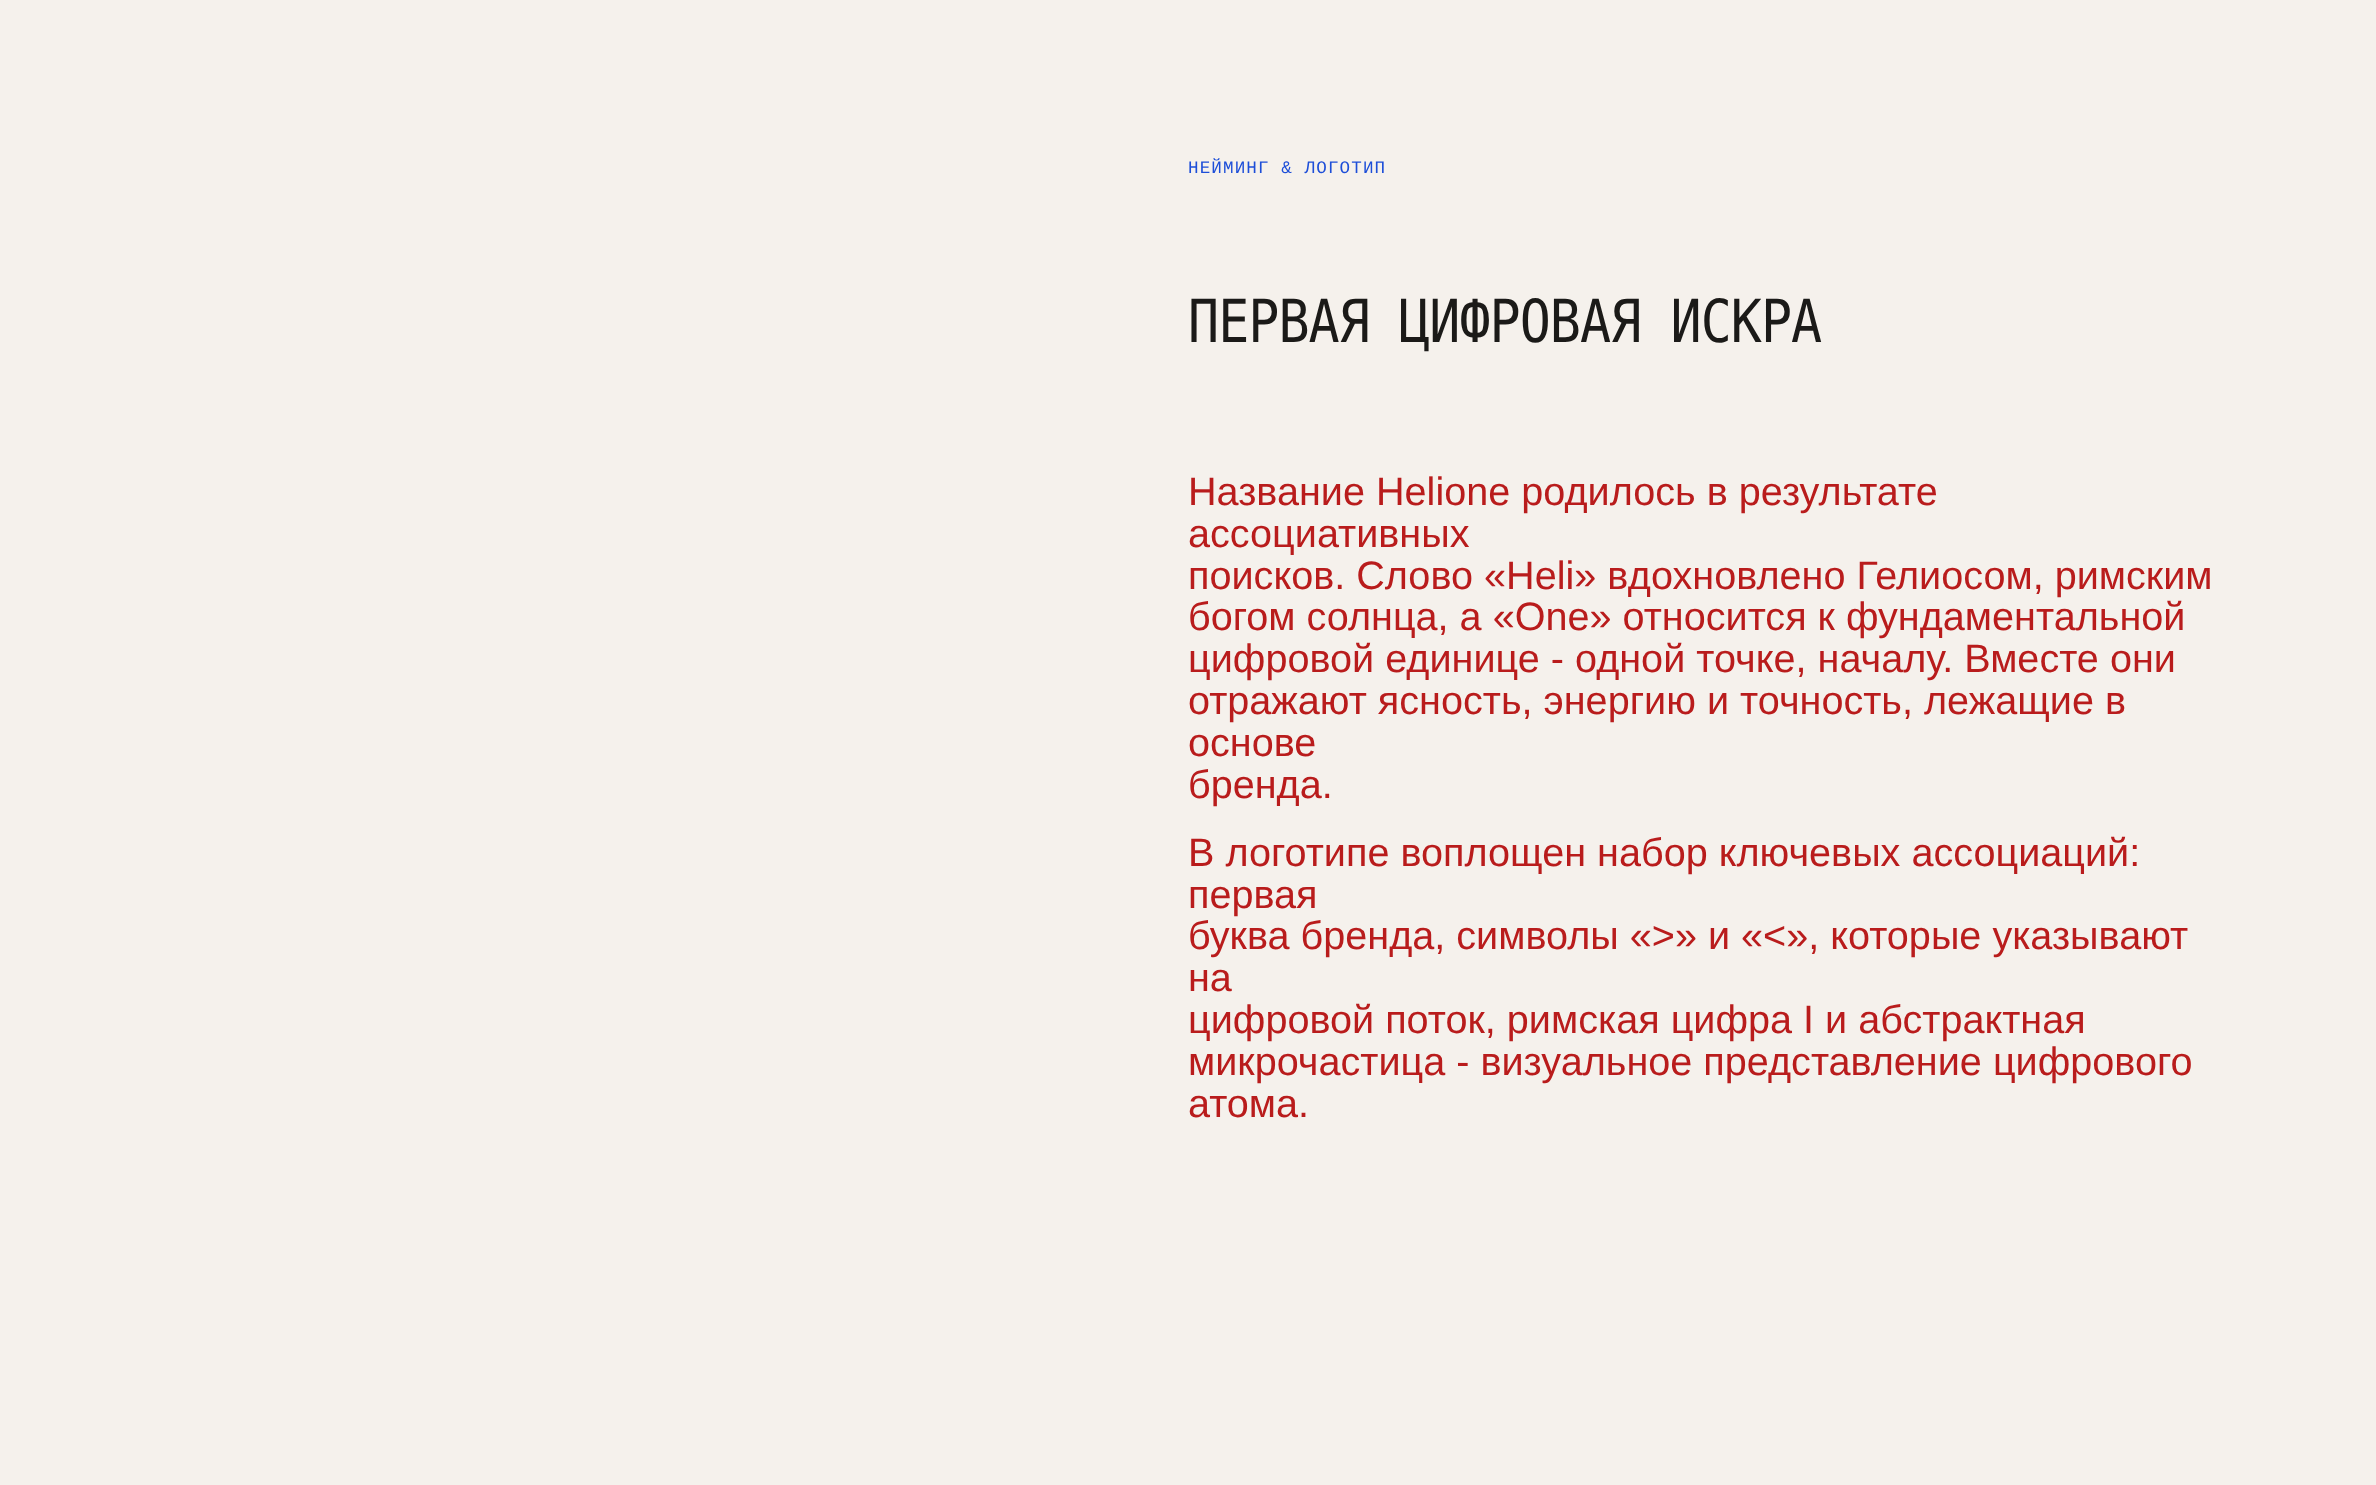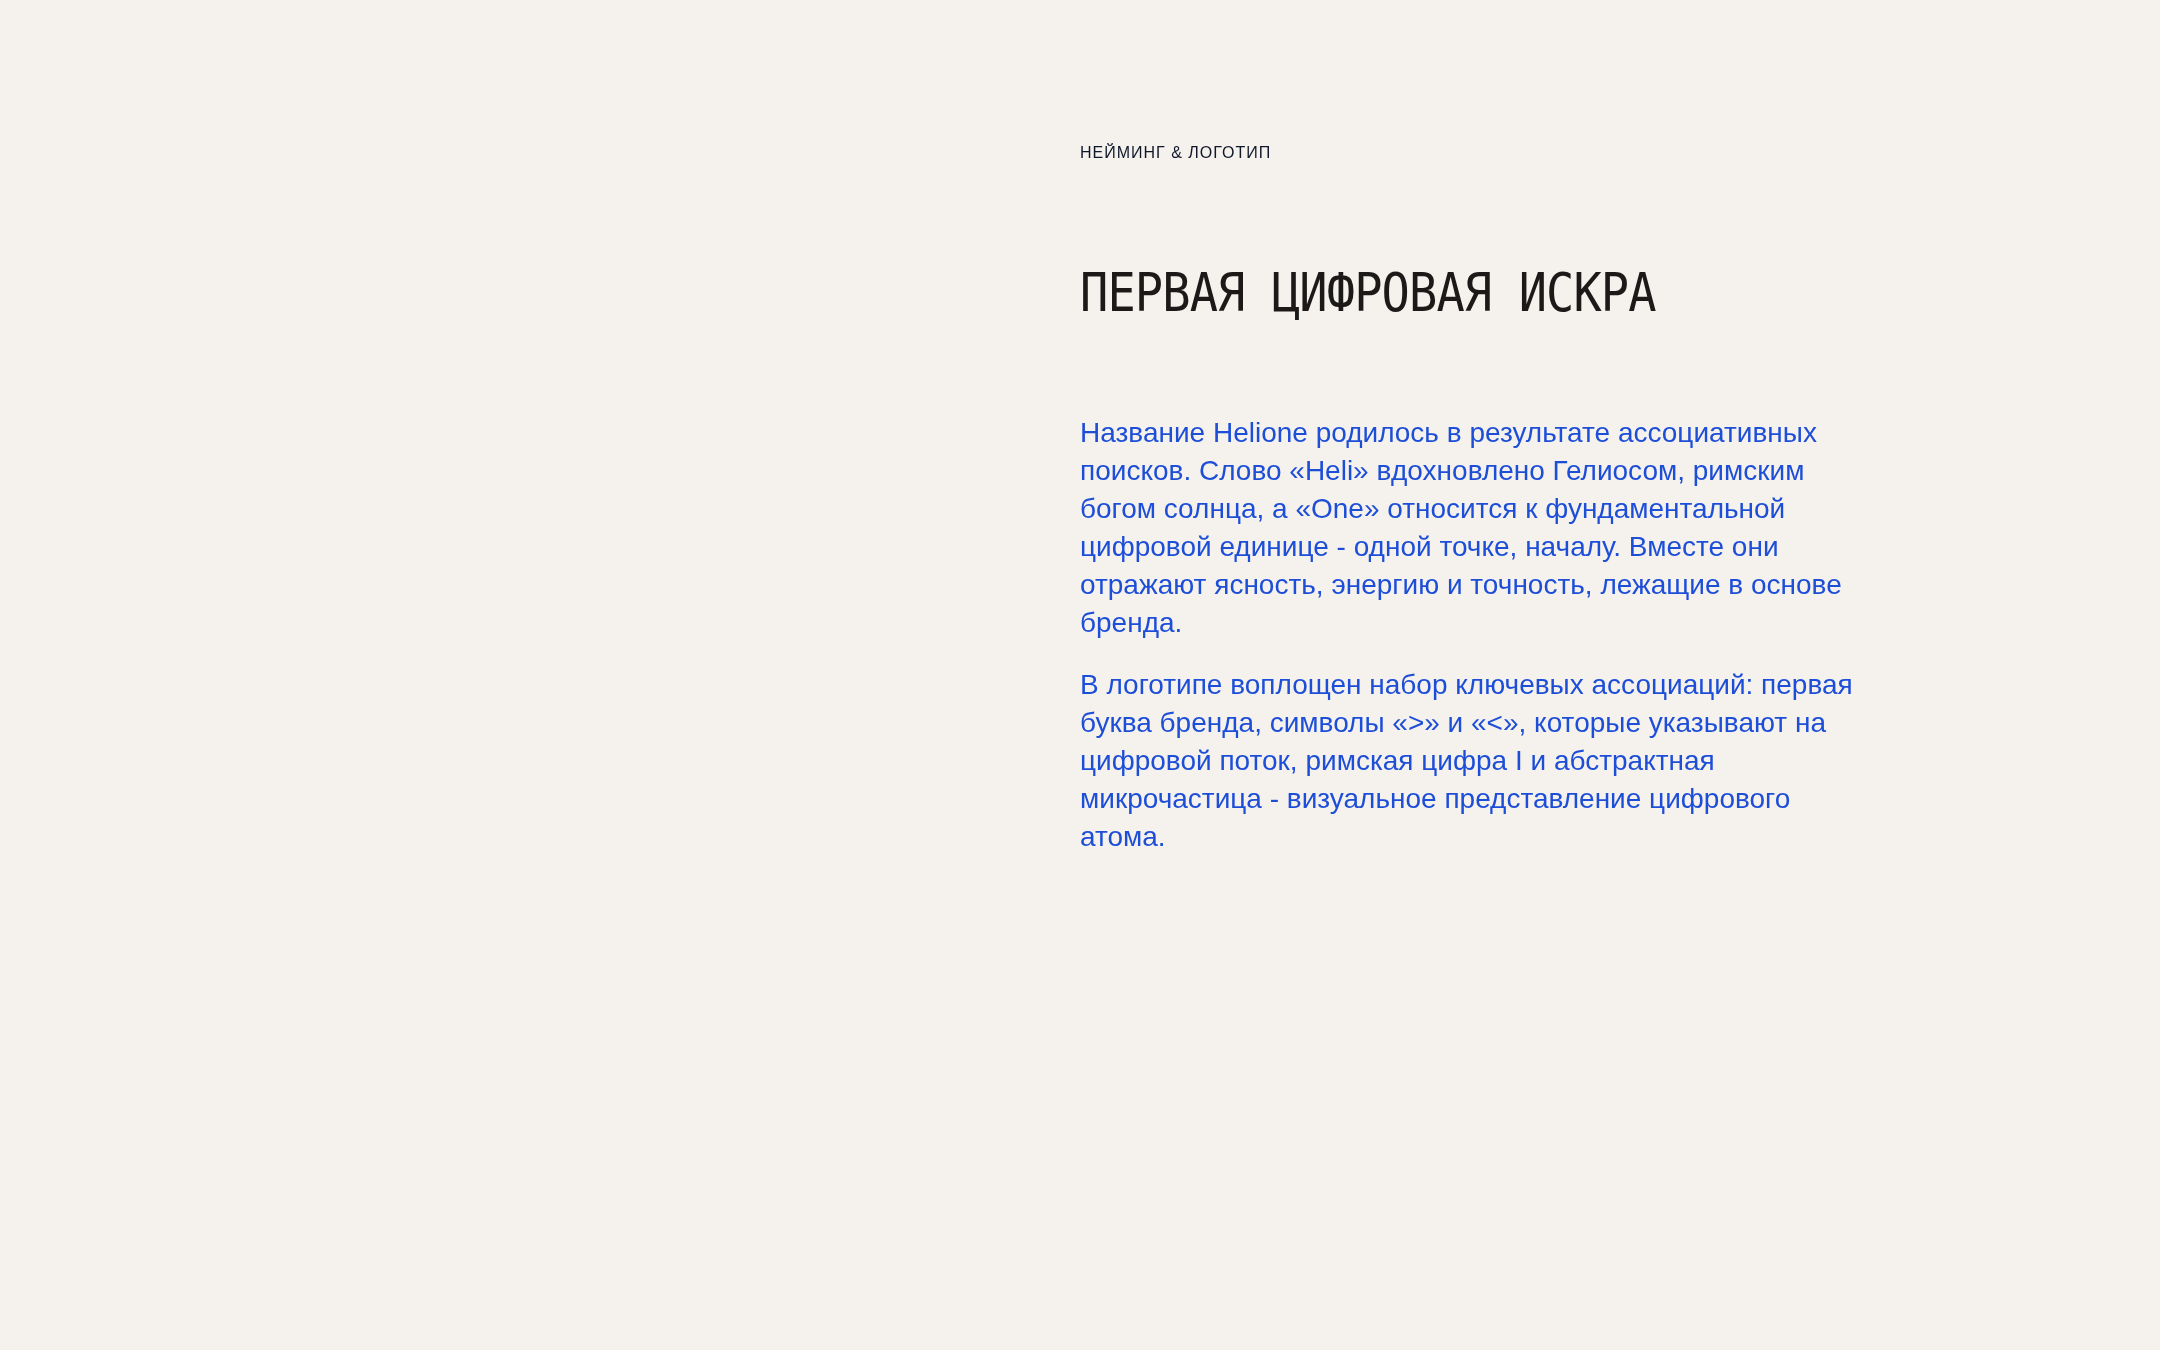--- a/index.html
+++ b/index.html
@@ -15,52 +15,52 @@
   .content {
     position: absolute;
     left: 1080px;
     top: 0;
     width: 940px;
   }
   .eyebrow {
     position: absolute;
     left: 0;
     top: 144px;
-    font-family: Liberation Sans, sans-serif;
+    font-family: Liberation Mono, monospace;
     font-size: 16px;
     line-height: 18px;
     letter-spacing: 1px;
     font-weight: 400;
-    color: #0f172a;
+    color: #1d4ed8;
     white-space: nowrap;
   }
   .title {
     position: absolute;
     left: 0;
     top: 266px;
     font-family: "DejaVu Sans Mono", "Liberation Mono", monospace;
     font-size: 54px;
     line-height: 54px;
     font-weight: 400;
     letter-spacing: -1px;
     color: #1b1a18;
     transform: scaleX(0.87);
     transform-origin: left top;
     white-space: nowrap;
   }
   .body-copy {
     position: absolute;
     left: 0;
-    top: 414px;
+    top: 428px;
     width: 940px;
     font-family: "Liberation Sans", "DejaVu Sans", sans-serif;
-    font-size: 28px;
+    font-size: 36px;
     line-height: 38px;
     font-weight: 400;
-    color: #1d4ed8;
+    color: #b91c1c;
   }
   .paragraph {
     white-space: pre-line;
   }
   .paragraph + .paragraph {
     margin-top: 24px;
   }
 </style>
 </head>
 <body>

